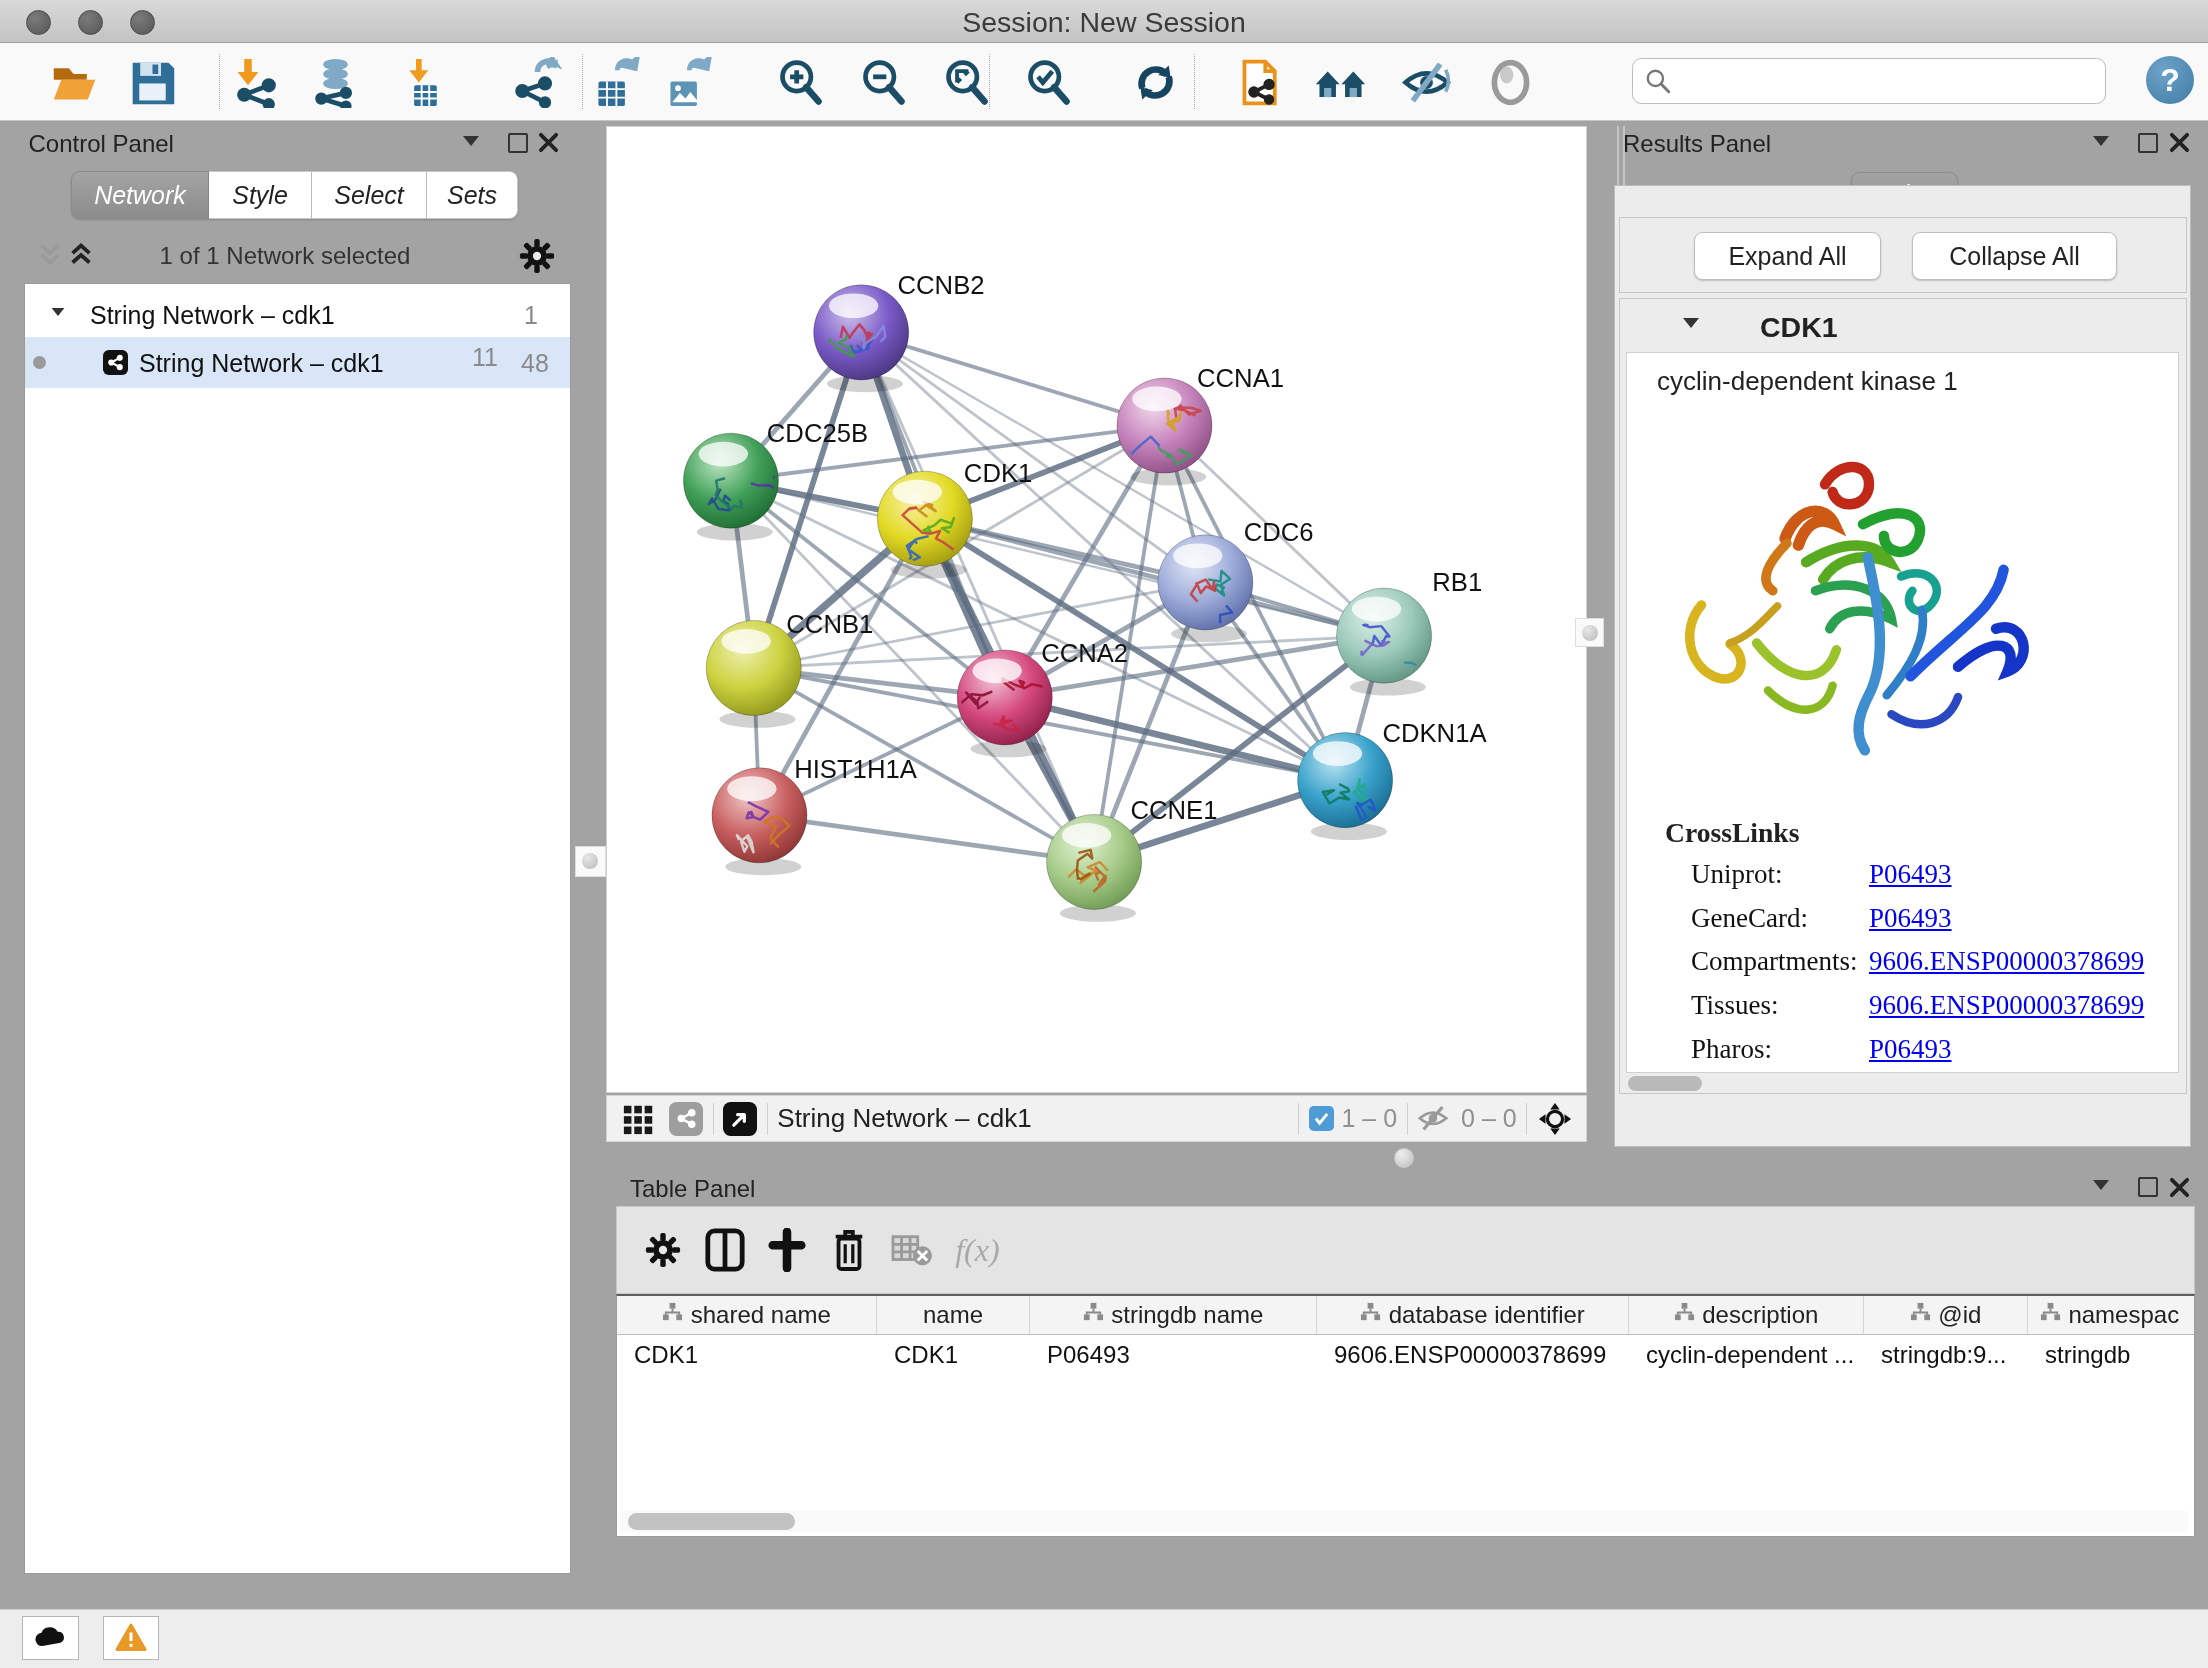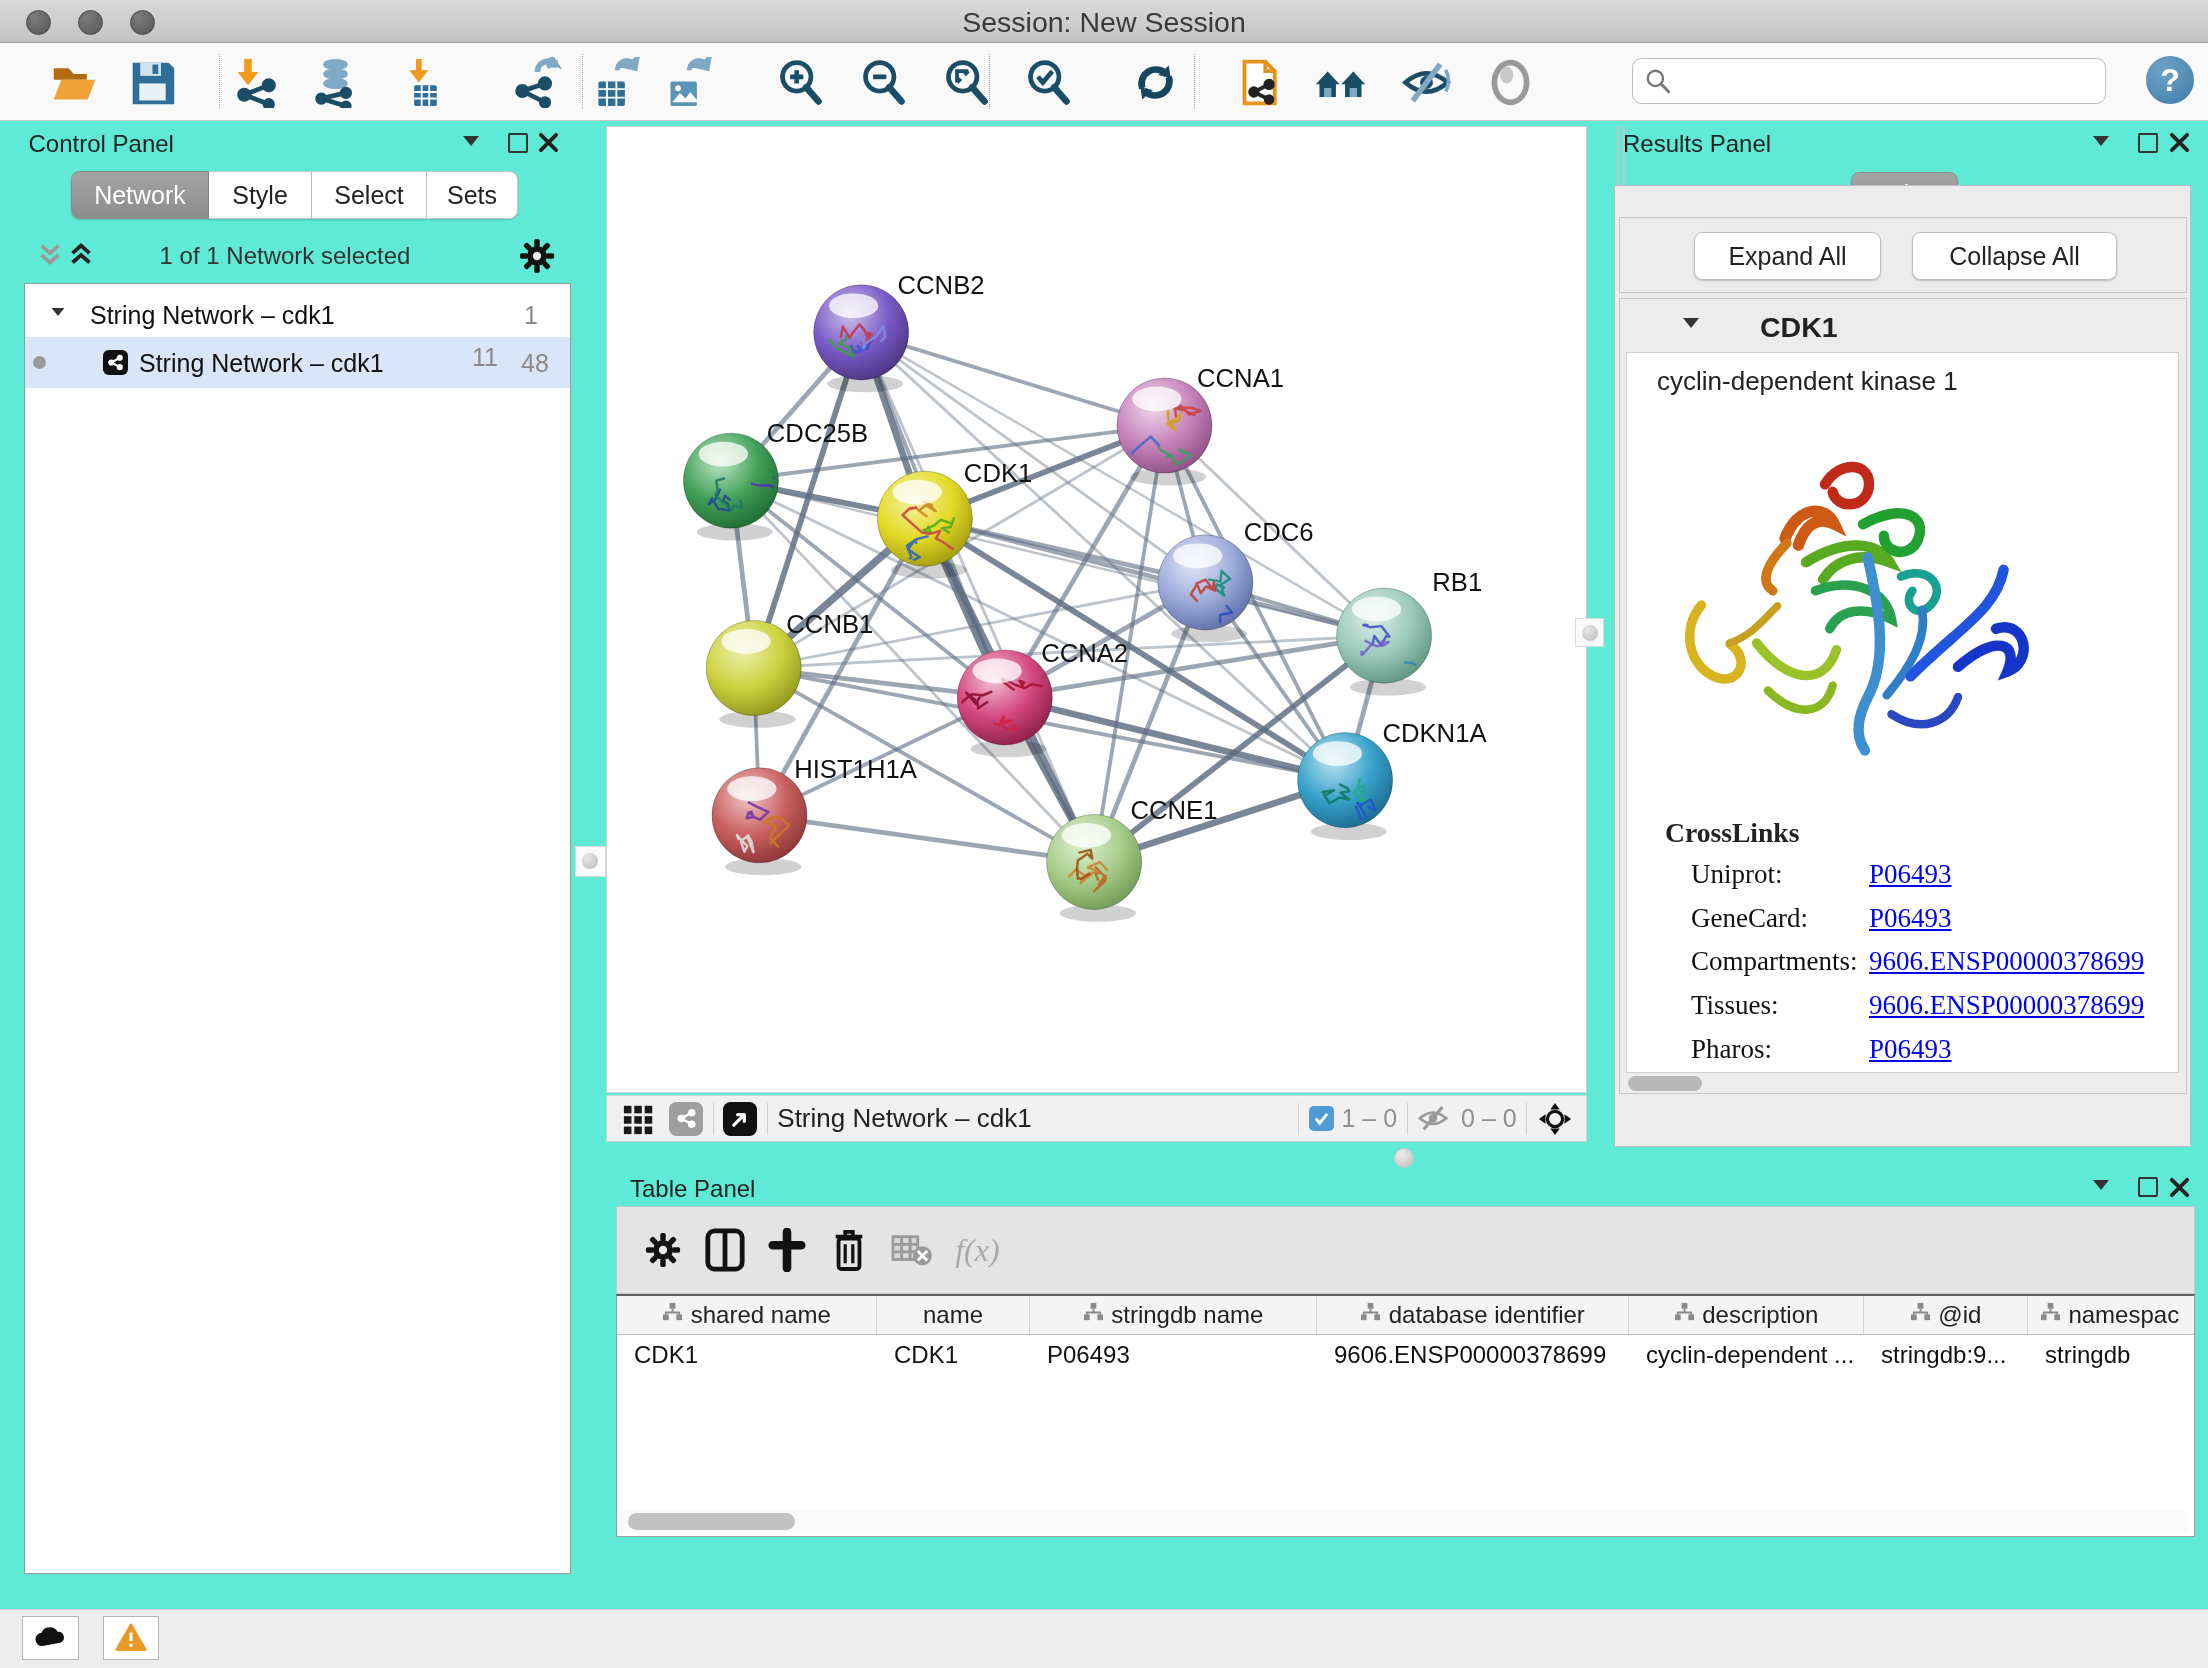--- a/index.html
+++ b/index.html
@@ -1,16 +1,16 @@
 <!DOCTYPE html>
 <html style="font-size:15px"><head>
 <meta charset="utf-8">
 <style>
   html,body{margin:0;padding:0;background:#e9e9e9;overflow:hidden;}
-  #window{position:relative;width:2208px;height:1668px;background:#5eead4;
+  #window{position:relative;width:2208px;height:1668px;background:#a3a3a3;
           font-family:"Liberation Sans",sans-serif;color:#222;}
   .abs{position:absolute;}
 
   
   #titlebar{left:0;top:0;width:2208px;height:42px;
     background:linear-gradient(#d9d9d9,#c3c3c3);border-bottom:1px solid #9e9e9e;}
   .traffic{width:23px;height:23px;border-radius:50%;top:9.5px;
     background:radial-gradient(circle at 35% 30%,#7b7b7b,#565656);border:1px solid #4a4a4a;}
   #win-title{left:0;top:5.7px;width:2208px;text-align:center;font-size:28.5px;color:#3a3a3a;}
 
@@ -24,21 +24,21 @@
     font-family:"Liberation Sans",sans-serif;}
   #help-btn{left:2146px;top:13.3px;width:48px;height:48px;border-radius:50%;
     background:radial-gradient(circle at 35% 30%,#6fa3c8,#3f7ba6);color:#fff;font-size:32px;font-weight:bold;
     display:flex;align-items:center;justify-content:center;}
 
   
   .panel-title{font-size:24px;color:#222;}
   .tri-down{width:0;height:0;border-left:8.6px solid transparent;border-right:8.6px solid transparent;
     border-top:10.5px solid #333;}
   .float-box{width:16px;height:16px;border:2.4px solid #333;border-radius:1.9px;}
-  .seg{display:flex;}
+  .seg{display:flex;font-style:italic;}
   .seg .tab{height:46px;display:flex;align-items:center;justify-content:center;font-size:25px;
     background:#fff;border:1px solid #c6c6c6;border-left:none;box-shadow:0 1px 1.9px rgba(0,0,0,.18);}
   .seg .tab:first-child{border-left:1px solid #c6c6c6;border-radius:8.6px 0 0 8.6px;}
   .seg .tab:last-child{border-radius:0 8.6px 8.6px 0;}
   .seg .tab.sel{background:linear-gradient(#a4a4a4,#8c8c8c);color:#fff;border-color:#8c8c8c;}
 
   
   #cp-tree{left:24px;top:283px;width:547px;height:1291px;background:#fff;border:1.9px solid #9a9a9a;box-sizing:border-box;}
   .tree-label{font-size:25px;color:#111;}
   .tree-num{font-size:25px;color:#8a8a8a;}

